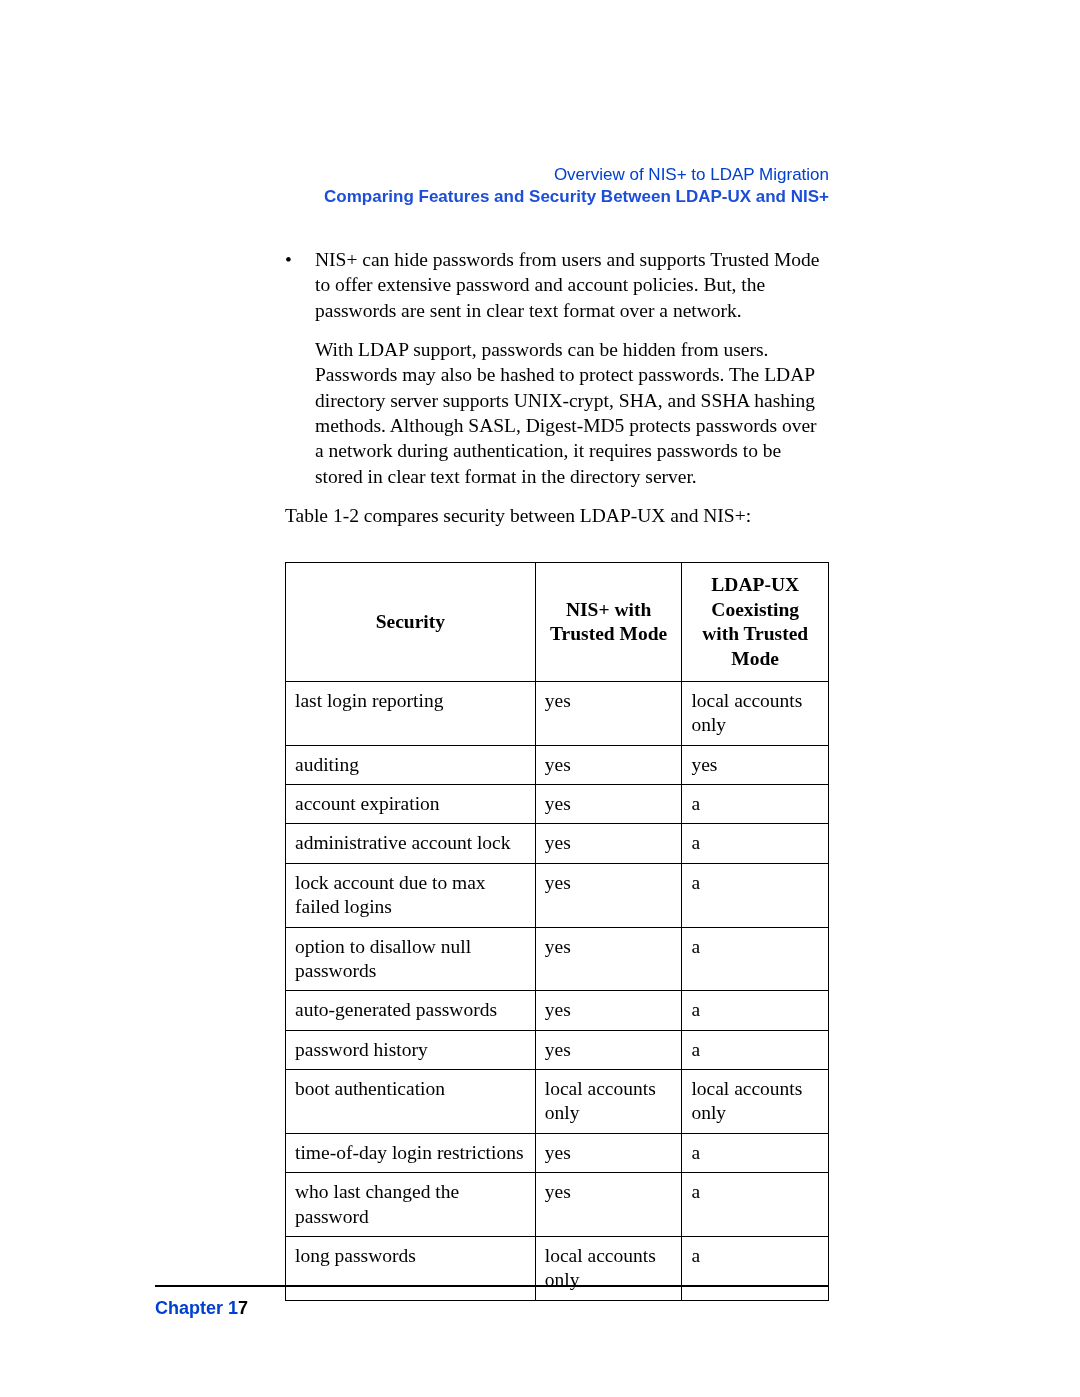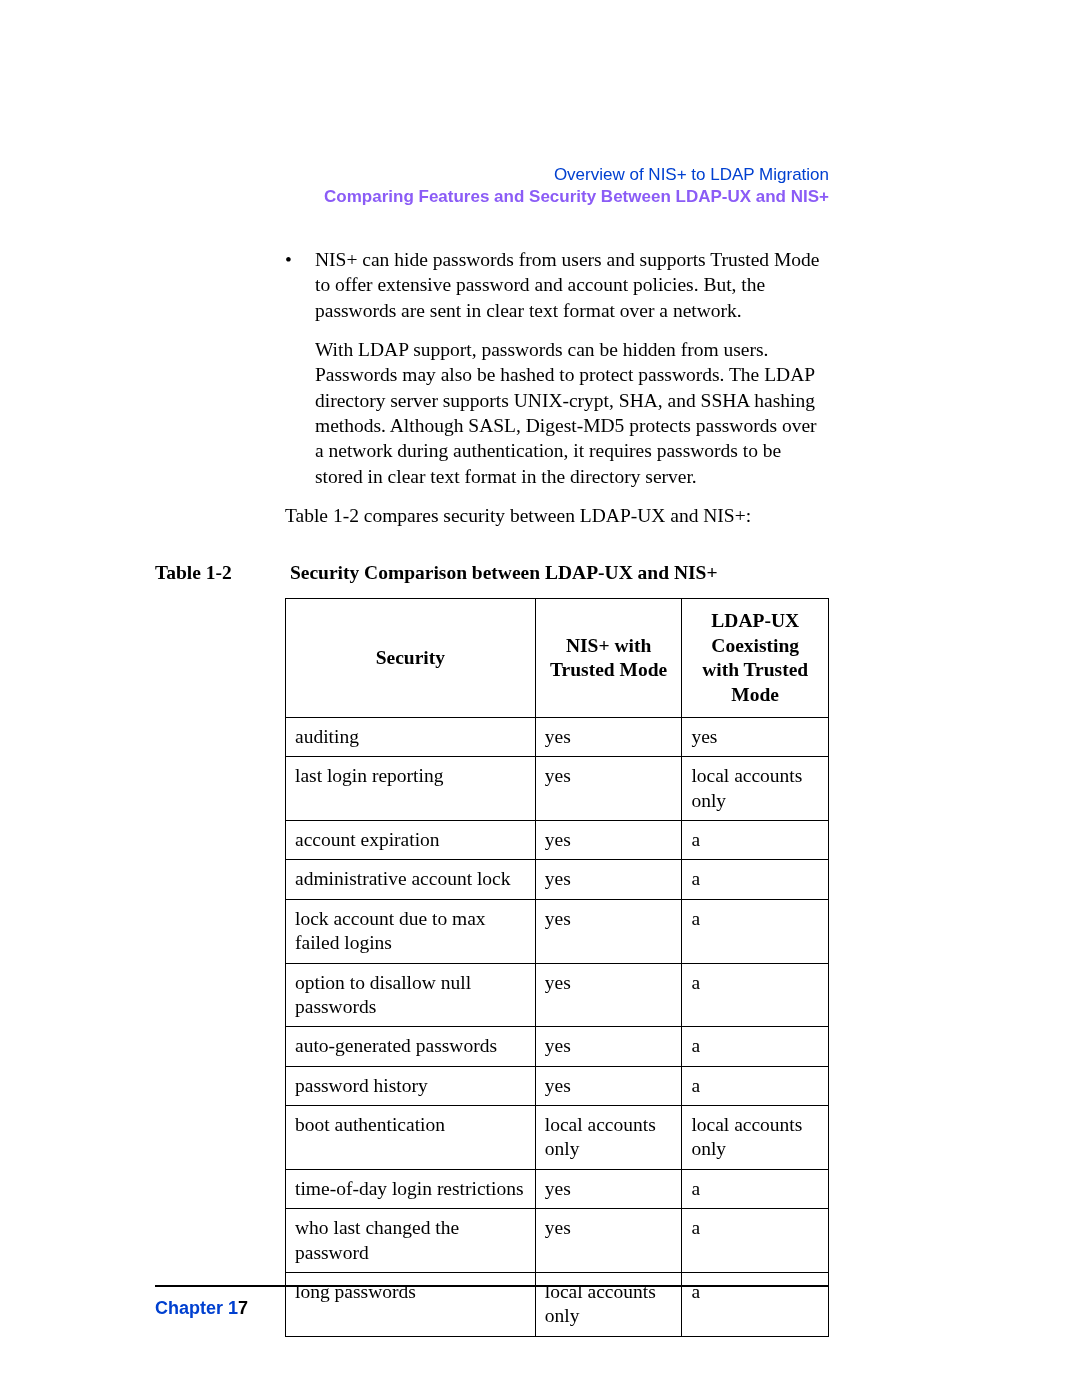--- a/index.html
+++ b/index.html
@@ -20,21 +20,21 @@
     text-align: right;
     margin-bottom: 40px;
   }
   .header .line1 {
     color: #0040d0;
     font-family: Arial, Helvetica, sans-serif;
     font-size: 17px;
     margin-bottom: 2px;
   }
   .header .line2 {
-    color: #8b5cf6;
+    color: #1d4ed8;
     font-family: Arial, Helvetica, sans-serif;
     font-weight: bold;
     font-size: 17px;
   }
   .body-content {
     padding-left: 130px;
   }
   .bullet-row {
     display: flex;
     font-size: 19.5px;
@@ -126,43 +126,39 @@
 
     <div class="bullet-row">
       <div class="bullet-dot">•</div>
       <div>NIS+ can hide passwords from users and supports Trusted Mode to offer extensive password and account policies. But, the passwords are sent in clear text format over a network.</div>
     </div>
 
     <div class="sub-para">With LDAP support, passwords can be hidden from users. Passwords may also be hashed to protect passwords. The LDAP directory server supports UNIX-crypt, SHA, and SSHA hashing methods. Although SASL, Digest-MD5 protects passwords over a network during authentication, it requires passwords to be stored in clear text format in the directory server.</div>
 
     <div class="intro-line">Table 1-2 compares security between LDAP-UX and NIS+:</div>
 
-    <div class="table-caption-row">
-      <span class="tbl-label">Table 1-2</span>
-      <span>Security Comparison between LDAP-UX and NIS+</span>
-    </div>
 
     <table class="sec">
       <thead>
         <tr>
           <th class="col1">Security</th>
           <th class="col2">NIS+ with Trusted Mode</th>
           <th class="col3">LDAP-UX Coexisting with Trusted Mode</th>
         </tr>
       </thead>
       <tbody>
         <tr>
+            <td>last login reporting</td>
+            <td>yes</td>
+            <td>local accounts only</td>
+          </tr>
+        <tr>
             <td>auditing</td>
             <td>yes</td>
             <td>yes</td>
-          </tr>
-        <tr>
-            <td>last login reporting</td>
-            <td>yes</td>
-            <td>local accounts only</td>
           </tr>
         <tr>
             <td>account expiration</td>
             <td>yes</td>
             <td>a</td>
           </tr>
         <tr>
             <td>administrative account lock</td>
             <td>yes</td>
             <td>a</td>

